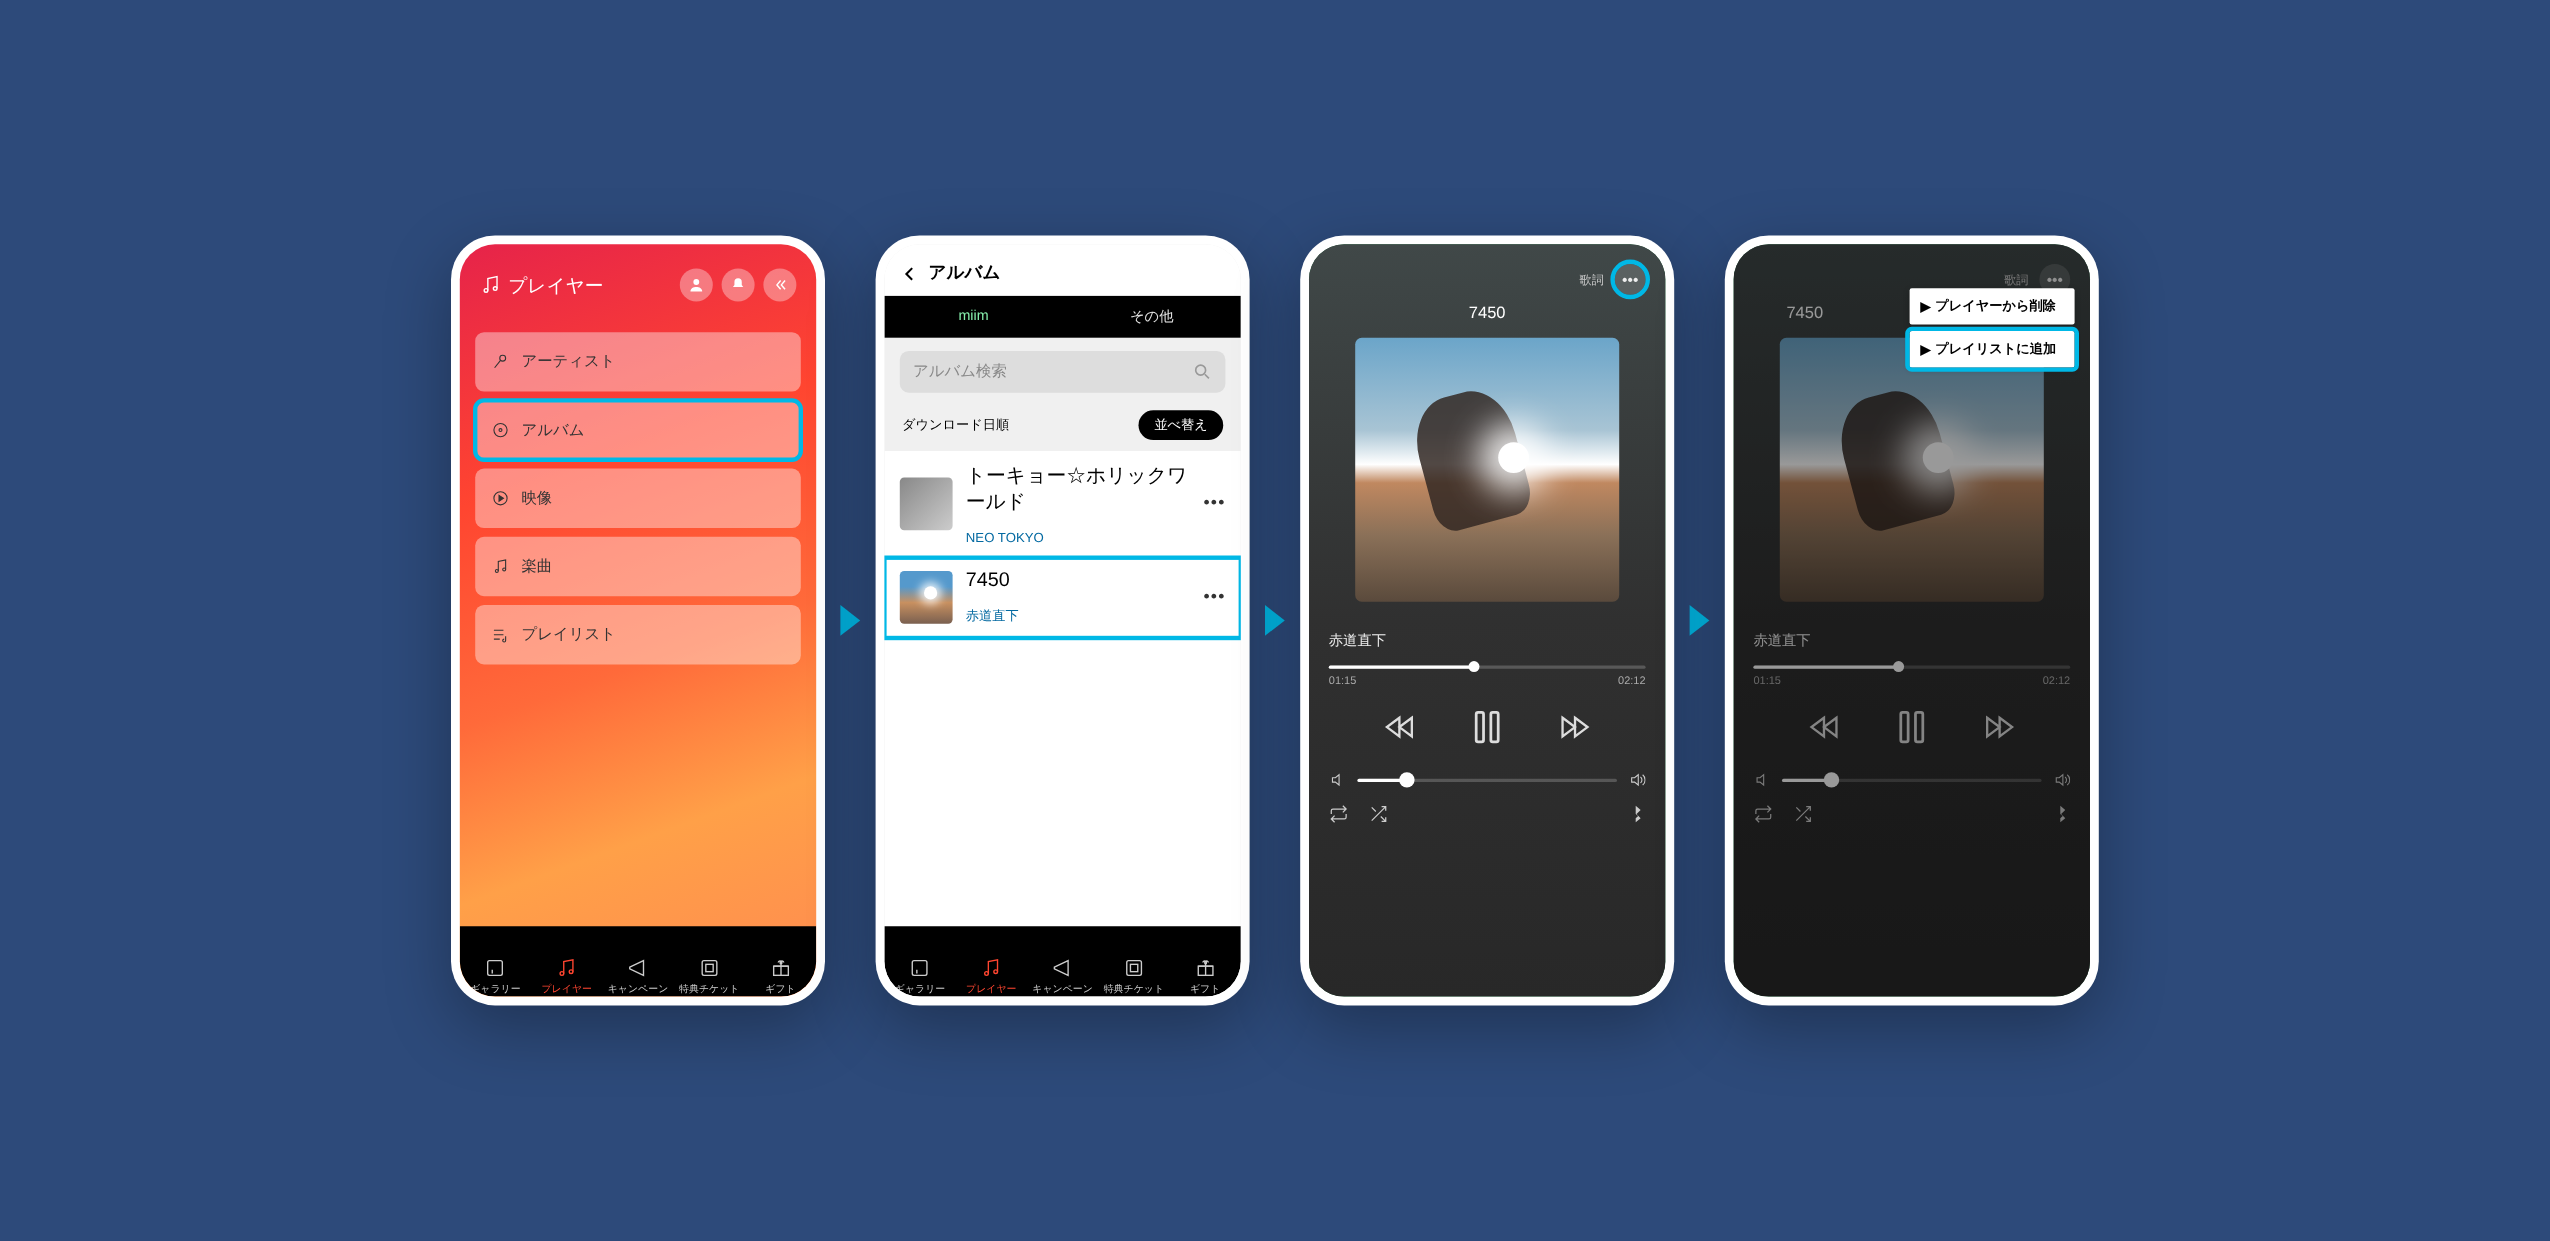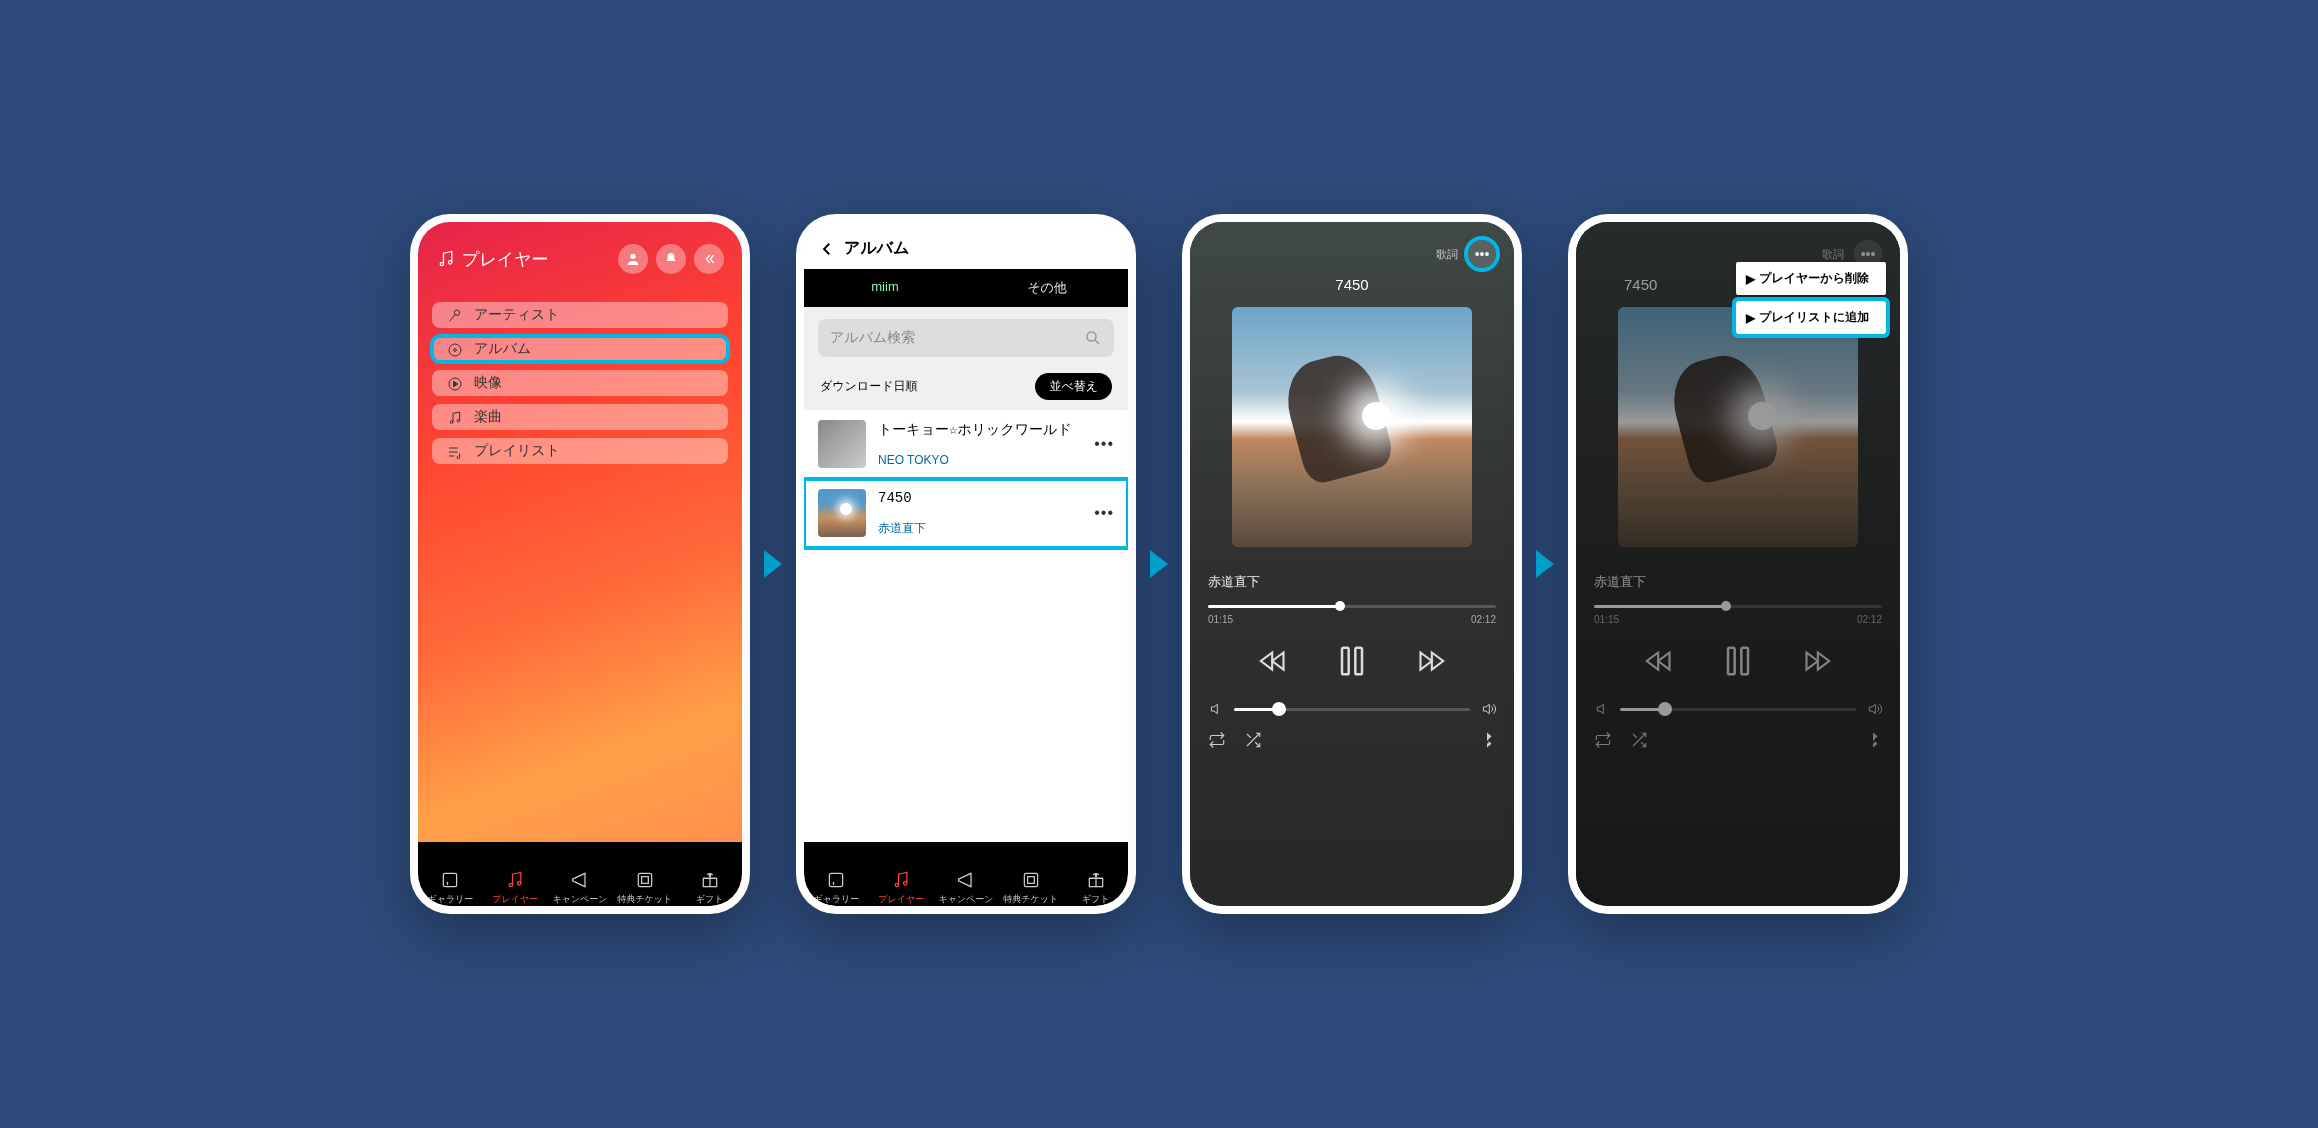--- a/index.html
+++ b/index.html
@@ -43,22 +43,22 @@
   
   .s1 { background: linear-gradient(160deg, #e6234a 0%, #ff4530 30%, #ff6a3a 55%, #ffa048 75%, #ff8a50 100%); }
   .s1-header { display:flex; justify-content:space-between; align-items:center; padding: 22px 18px 14px; }
   .s1-title { color:#fff; font-size:17px; font-weight:500; display:flex; align-items:center; gap:6px; }
   .s1-icons { display:flex; gap:8px; }
   .circle-btn { width:30px; height:30px; border-radius:50%; background:rgba(255,255,255,0.35); display:flex; align-items:center; justify-content:center; color:#fff; font-size:14px; }
   .menu-list { padding: 14px 14px 0; display:flex; flex-direction:column; gap:8px; }
   .menu-item {
     background: rgba(255,255,255,0.4);
     border-radius: 8px;
-    padding: 4px 14px;
-    display:flex; align-items:flex-end; gap:10px;
+    padding: 18px 14px;
+    display:flex; align-items:center; gap:10px;
     color:#333; font-size:14px;
     position: relative;
   }
   .menu-item.highlighted { outline: 4px solid #00b8e6; outline-offset: -2px; }
   .menu-icon { width:18px; display:flex; justify-content:center; color:#555; }
 
   
   .tabbar {
     position:absolute; bottom:0; left:0; right:0;
     height:64px; background:#000;
@@ -77,21 +77,21 @@
   .search-box { margin:12px 14px; background:#ddd; border-radius:8px; padding:10px 12px; display:flex; justify-content:space-between; align-items:center; color:#888; font-size:14px; }
   .sort-row { display:flex; justify-content:space-between; align-items:center; padding:4px 16px 10px; font-size:12px; }
   .sort-btn { background:#000; color:#fff; border-radius:16px; padding:5px 14px; font-size:12px; }
   .album-list { background:#fff; flex:1; }
   .album-row { display:flex; align-items:center; padding:10px 14px; gap:12px; border-bottom:1px solid #eee; position:relative; }
   .album-row.highlighted { outline:4px solid #00b8e6; outline-offset:-2px; }
   .album-thumb { width:48px; height:48px; border-radius:4px; background:linear-gradient(135deg,#888,#ccc); flex-shrink:0; }
   .album-thumb.sun { background:linear-gradient(180deg,#5599cc 30%,#c89060 60%,#7a6050); position:relative; overflow:hidden; }
   .album-thumb.sun::after { content:''; position:absolute; width:12px; height:12px; background:#fff; border-radius:50%; top:14px; left:22px; box-shadow:0 0 8px 4px rgba(255,255,255,0.8); }
   .album-info { flex:1; }
-  .album-title { font-size:14px; font-weight:500;font-family:Liberation Mono, monospace; }
+  .album-title { font-size:18px; font-weight:500; }
   .album-artist { font-size:12px; color:#0369a1; margin-top:14px; }
   .dots { color:#333; font-size:16px; letter-spacing:1px; }
 
   
   .player {
     background:#14532d; position:relative; height:100%;
     display:flex; flex-direction:column;
   }
   .player.dim::before { content:''; position:absolute; inset:0; background:rgba(0,0,0,0.4); z-index:5; border-radius:32px; }
   .player-bg { position:absolute; inset:0; background:linear-gradient(180deg,#404848 0%,#303030 50%,#282828 100%); filter:blur(0px); }

